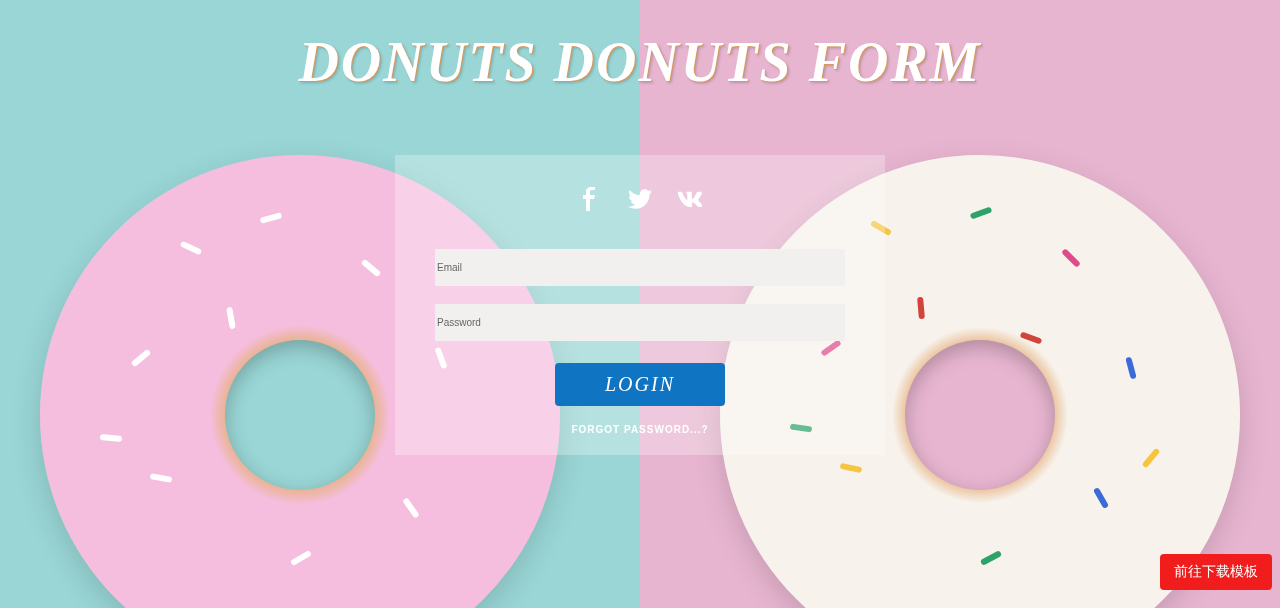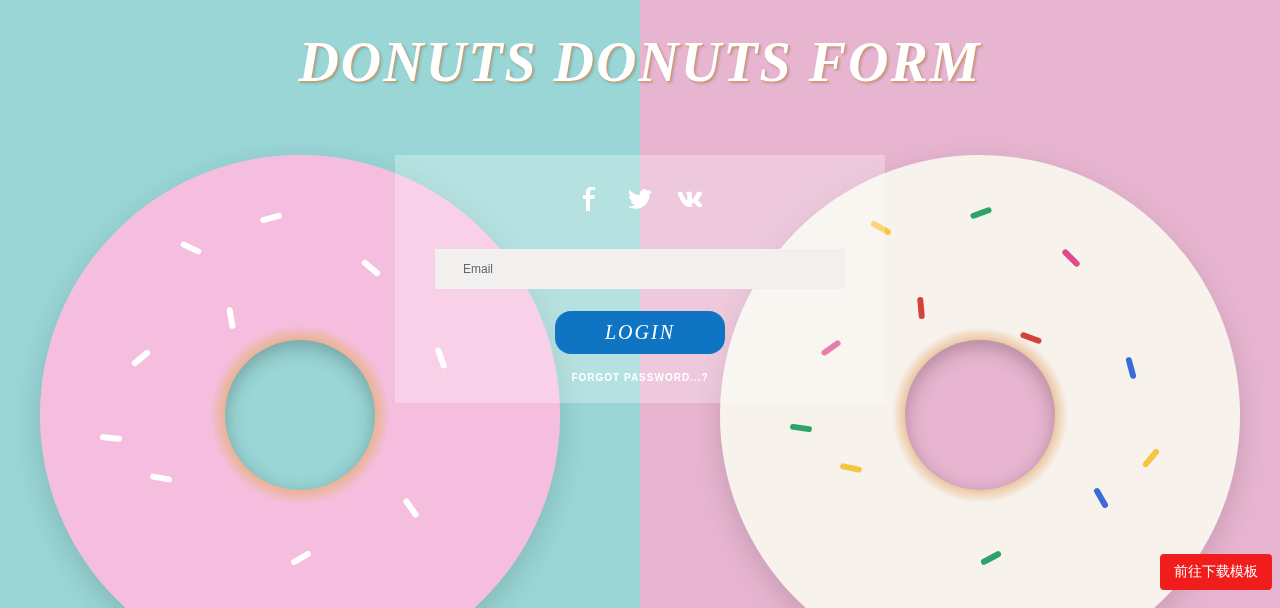--- a/index.html
+++ b/index.html
@@ -97,33 +97,33 @@
     padding-bottom: 10px;
     border-bottom: 1px solid rgba(80,60,40,0.5);
     margin: 0 30px 24px;
   }
 
   .field {
     display: block;
     width: 100%;
     background: #f1f0ef;
     border: none;
-    padding: 13px 28px;
-    font-size: 12px;
+    padding: 13px 2px;
+    font-size: 10px;
     color: #555;
     margin-bottom: 18px;
     outline: none;
   }
   .field::placeholder { color: #666; }
 
   .login-btn {
     background: #0f74c2;
     color: #fff;
     border: none;
-    border-radius: 16px;
+    border-radius: 4px;
     padding: 10px 50px;
     font-family: "Brush Script MT", cursive;
     font-style: italic;
     font-size: 20px;
     letter-spacing: 2px;
     cursor: pointer;
     margin-top: 4px;
     margin-bottom: 18px;
   }
 
@@ -212,20 +212,21 @@
       </span>
       <span>
         <svg viewBox="0 0 24 24">
             <path d="M23.5 5.8c.2-.6 0-1-.8-1h-2.7c-.7 0-1 .4-1.2.8 0 0-1.4 3.3-3.3 5.5-.6.6-.9.8-1.3.8-.2 0-.4-.2-.4-.8V5.8c0-.7-.2-1-.8-1H9c-.4 0-.7.3-.7.6 0 .7.9.8 1 2.6v3.9c0 .9-.2 1-.5 1-.9 0-3.1-3.4-4.4-7.2-.3-.7-.5-1-1.2-1H.5c-.8 0-.9.4-.9.8 0 .7.9 4.5 4.3 9.4 2.2 3.3 5.4 5.1 8.3 5.1 1.7 0 1.9-.4 1.9-1.1v-2.5c0-.8.2-1 .7-1 .4 0 1.1.2 2.7 1.8 1.9 1.9 2.2 2.7 3.3 2.7h2.7c.8 0 1.2-.4 1-1.2-.5-1.6-3.9-4.8-4.1-5-.4-.5-.3-.8 0-1.2 0 0 3.3-4.7 3.6-6.3z"></path>
           </svg>
       </span>
     </div>
 
 
     <input type="text" class="field" placeholder="Email" style="">
+    <input type="password" class="field" placeholder="Password" style="">
 
     <button class="login-btn">LOGIN</button>
 
     <div class="forgot">FORGOT PASSWORD...?</div>
   </div>
 
 
   <button class="dl-btn">前往下载模板</button>
 </div>
 

